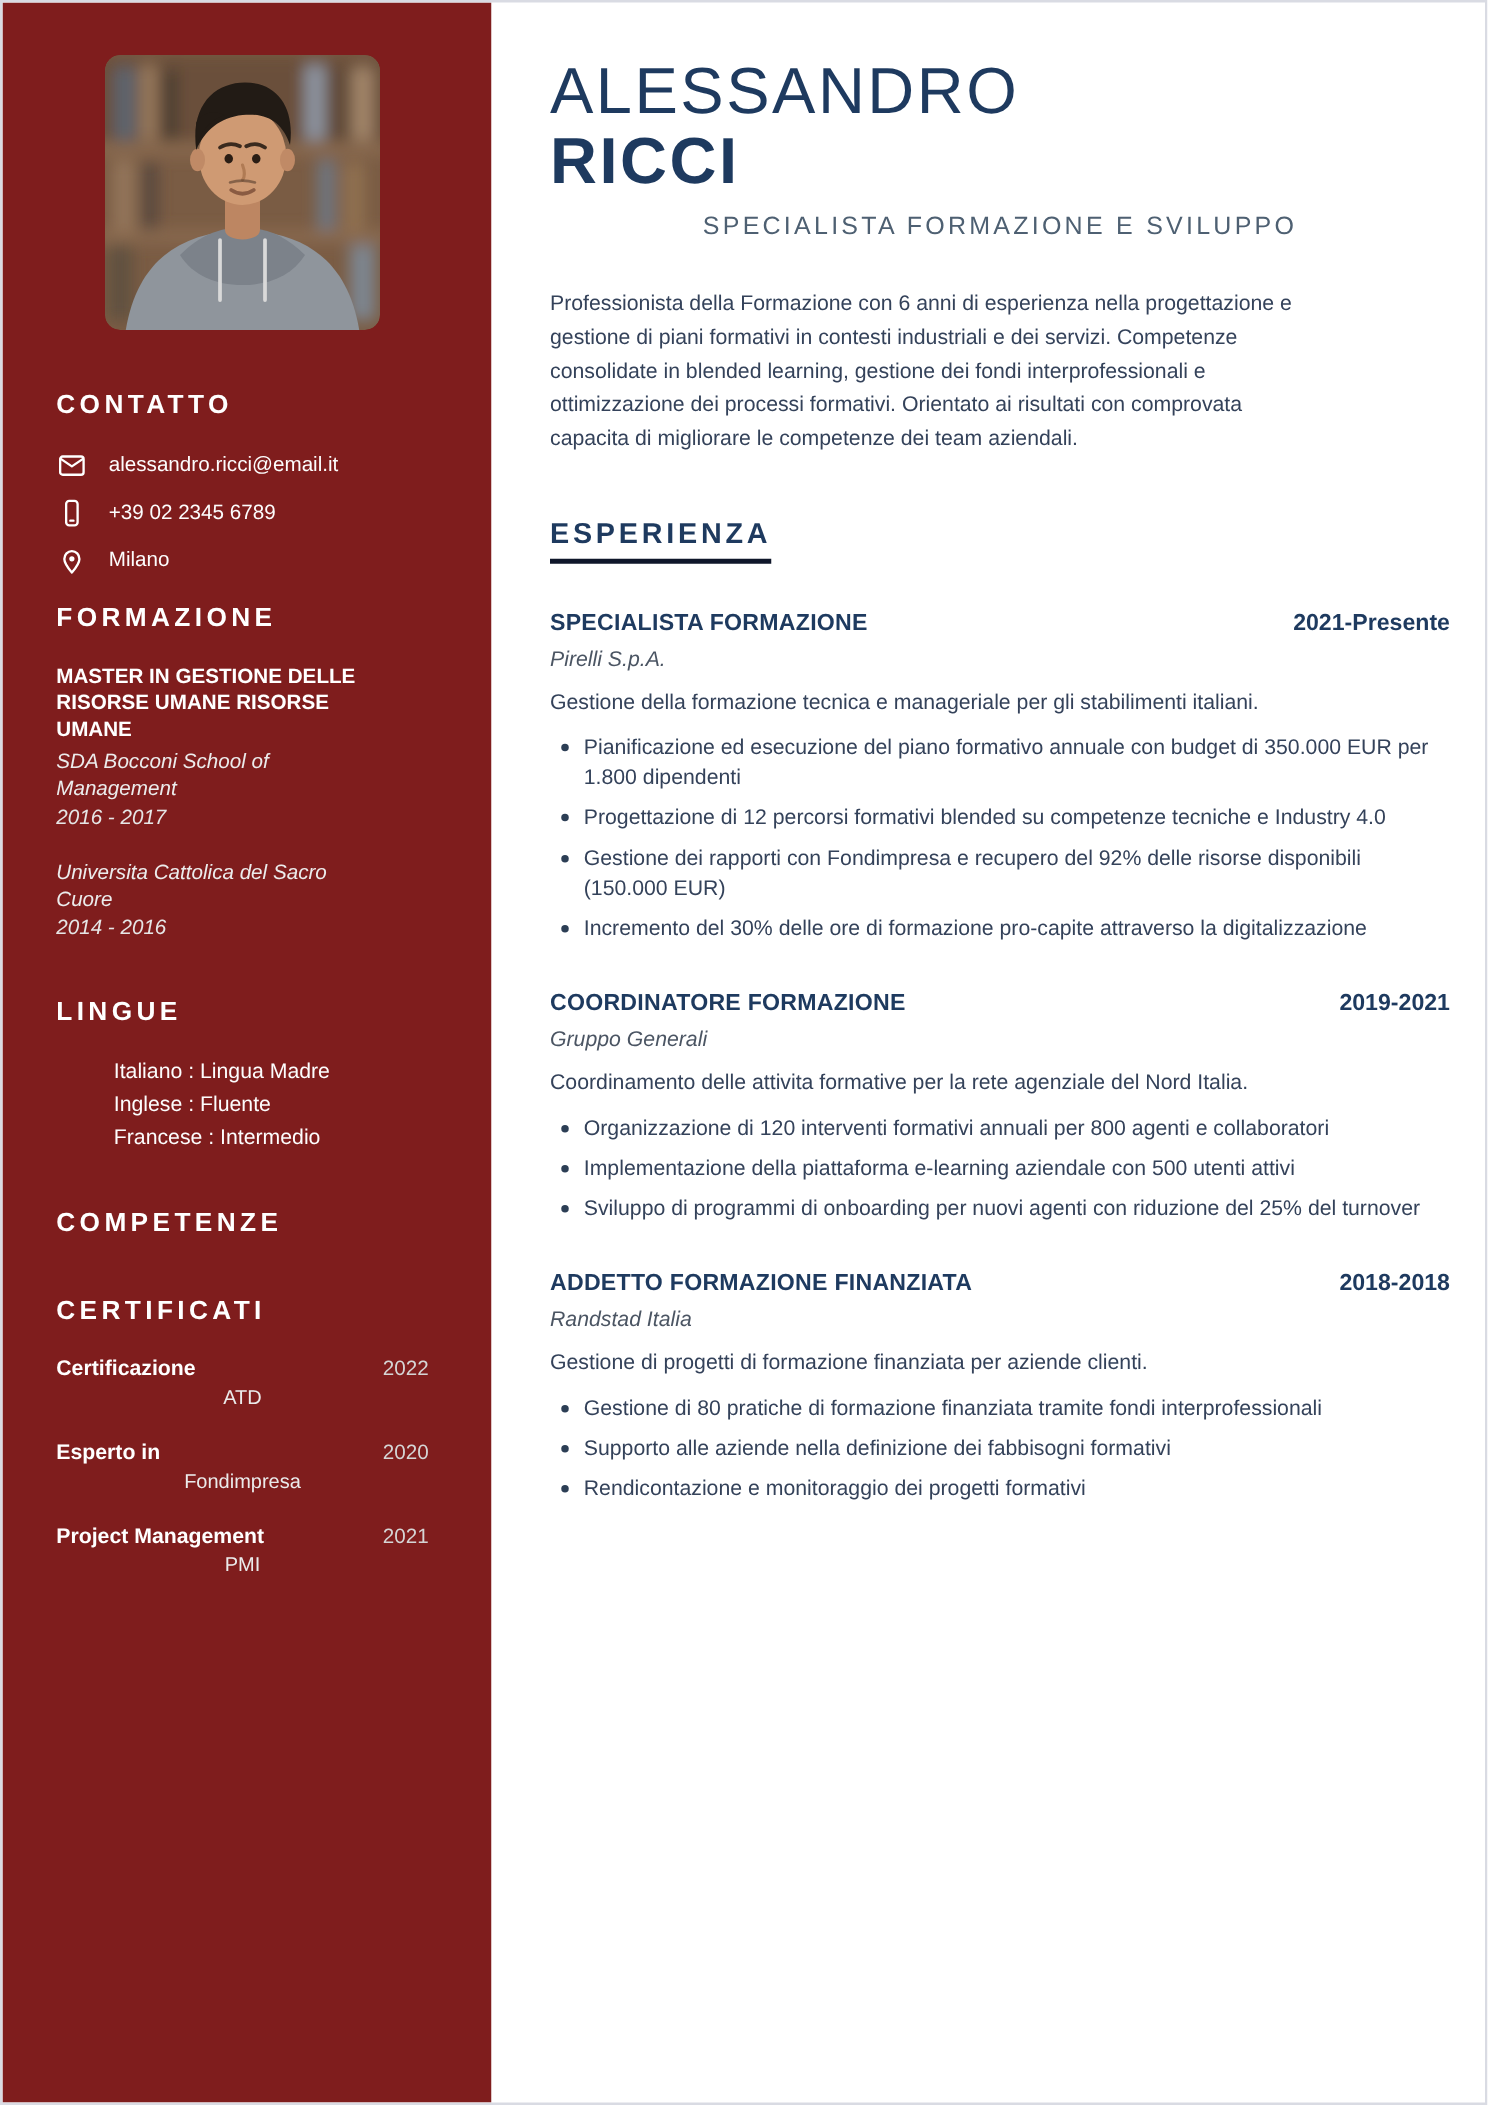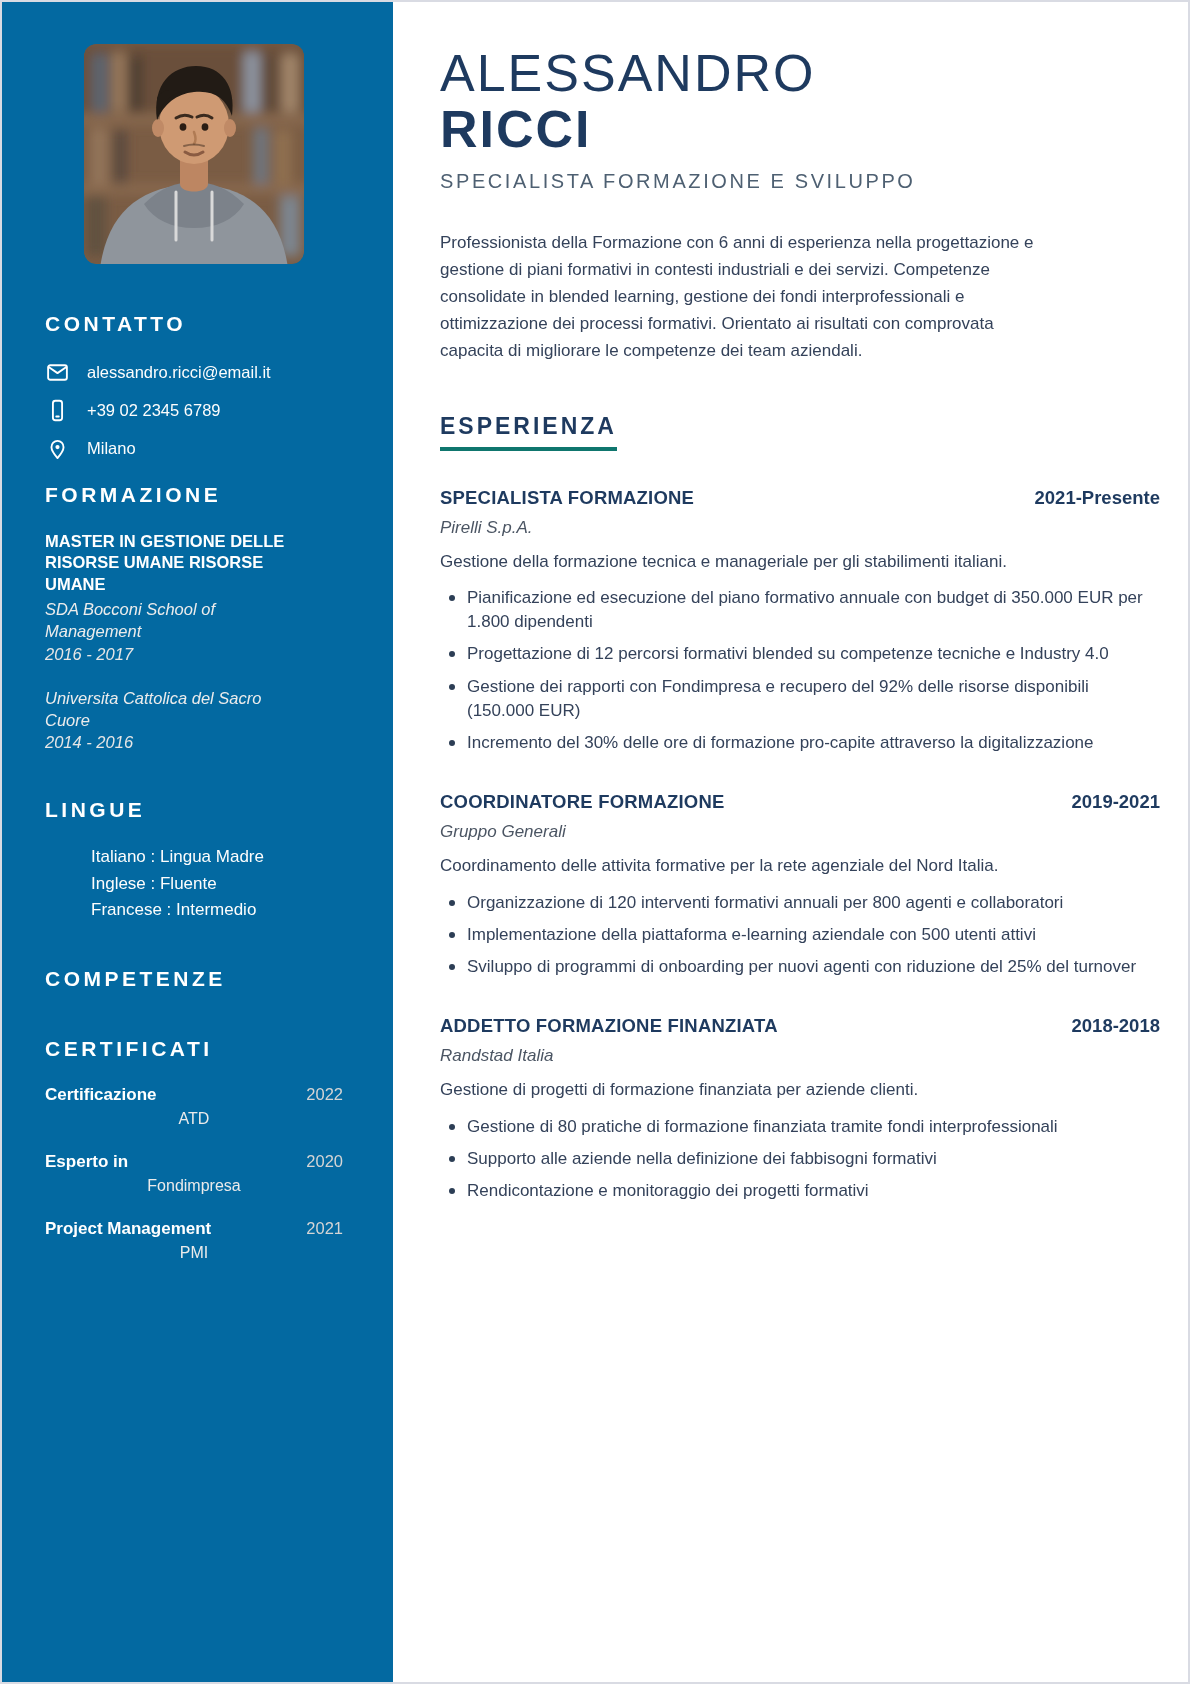--- a/index.html
+++ b/index.html
@@ -10,21 +10,21 @@
     width:1190px; height:1684px;
     border:2px solid #d9dbe3;
     display:flex;
     background:#ffffff;
     overflow:hidden;
   }
 
   
   .sidebar {
     width:391px; flex:0 0 391px;
-    background:#0369a1;
+    background:#7f1d1d;
     color:#ffffff;
     padding:42px 50px 24px 43px;
   }
   .photo-wrap { width:220px; height:220px; margin:0 auto; border-radius:12px; overflow:hidden; }
   .photo-wrap svg { display:block; }
 
   .side-heading {
     font-size:21px; font-weight:700; letter-spacing:3.5px;
     color:#ffffff;
   }
@@ -51,29 +51,29 @@
   .cert-item { margin-top:24px;text-align:center; }
   .cert-top { display:flex; justify-content:space-between; align-items:baseline; }
   .cert-name { font-size:17px; font-weight:700; color:#ffffff; }
   .cert-year { font-size:16.5px; color:#d5d5d5; }
   .cert-issuer { font-size:16px; color:#ebebeb; margin-top:5px; }
 
   
   .main { flex:1; padding:44px 28px 40px 47px; color:#34425a; }
   .name-first { font-size:52px; font-weight:400; letter-spacing:2px; color:#1e3a5f; line-height:1.07; }
   .name-last  { font-size:52px; font-weight:800; letter-spacing:2px; color:#1e3a5f; line-height:1.07; }
-  .headline { margin-top:13px; font-size:20px; font-weight:500; letter-spacing:2.6px; color:#4e6072; }
+  .headline { margin-top:13px; font-size:20px; font-weight:500; letter-spacing:2.6px; color:#4e6072;text-align:center; }
 
   .summary { margin-top:37px; font-size:17px; line-height:1.58; color:#34425a; max-width:614px; }
 
   .exp-heading-wrap { margin-top:48px; }
   .exp-heading {
     display:inline-block;
     font-size:23px; font-weight:700; letter-spacing:3px; color:#1e3a5f;
-    padding-bottom:7px; border-bottom:4px solid #0f766e;
+    padding-bottom:7px; border-bottom:4px solid #0f172a;
   }
 
   .job { margin-top:36px; }
   .job-head { display:flex; justify-content:space-between; align-items:baseline; }
   .job-title { font-size:18.5px; font-weight:700; color:#1e3a5f; letter-spacing:0.2px; }
   .job-period { font-size:18.5px; font-weight:700; color:#1e3a5f; white-space:nowrap; }
   .job-company { margin-top:9px; font-size:17px; font-style:italic; color:#4b5563; }
   .job-desc { margin-top:12px; font-size:17px; color:#34425a; line-height:1.45; }
   .job-bullets { margin-top:12px; list-style:none; }
   .job-bullets li {

